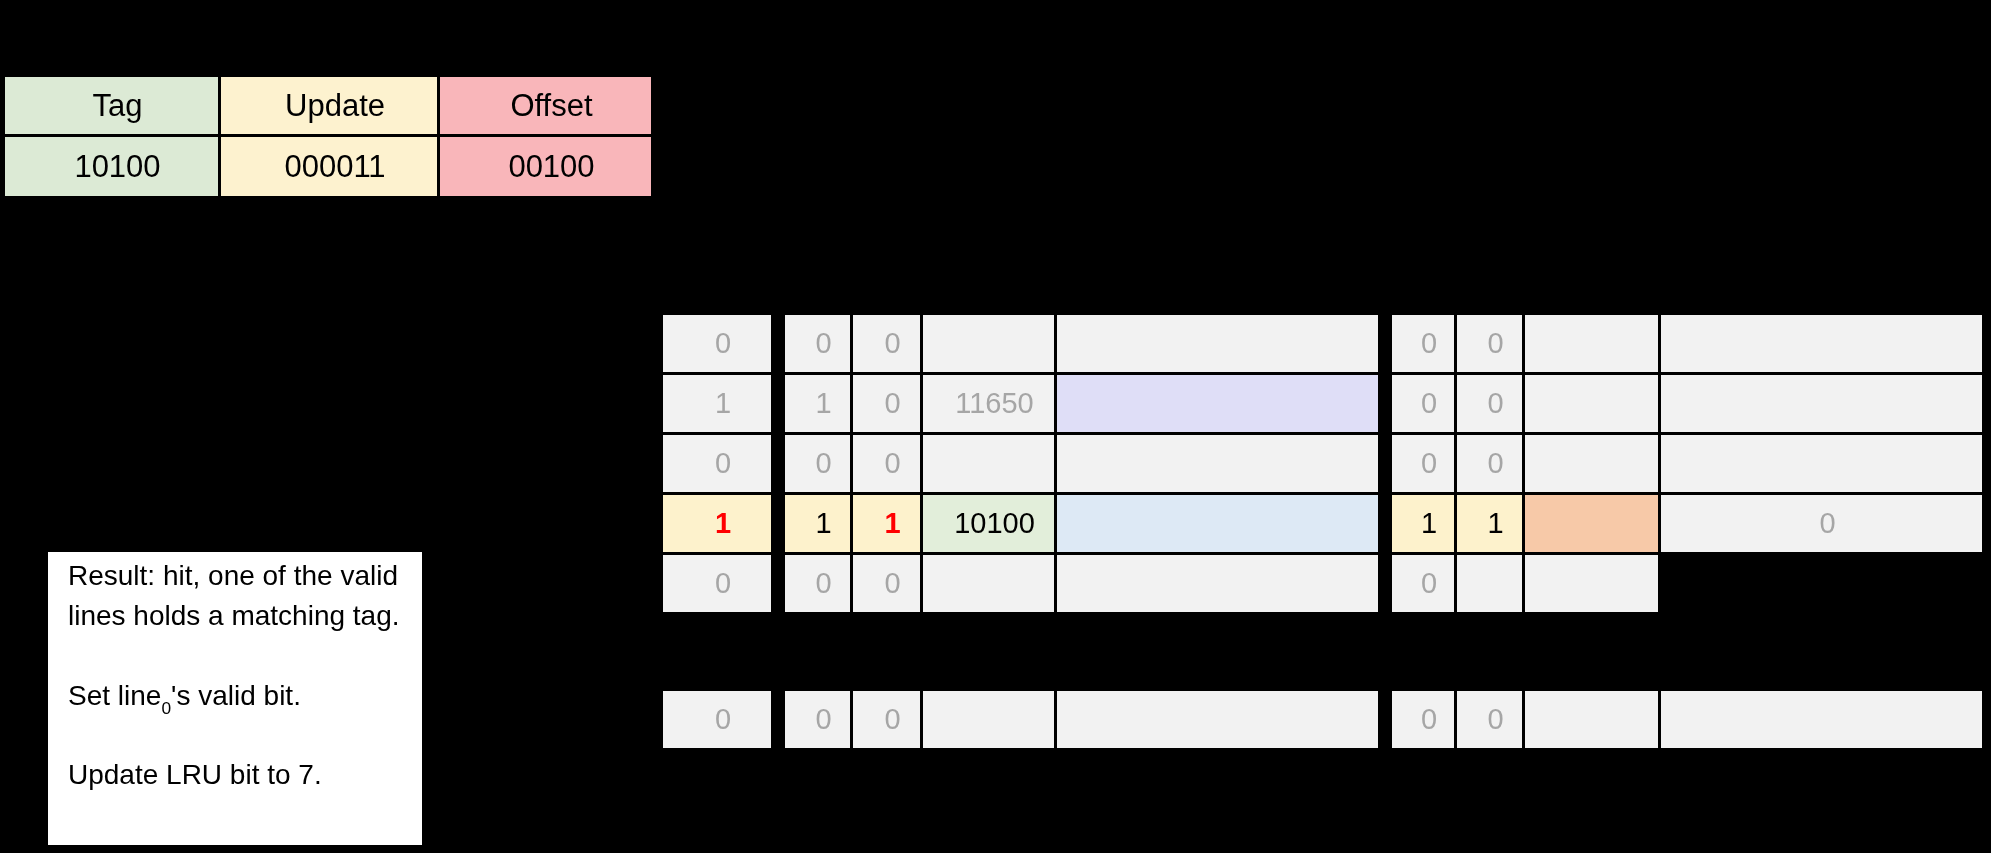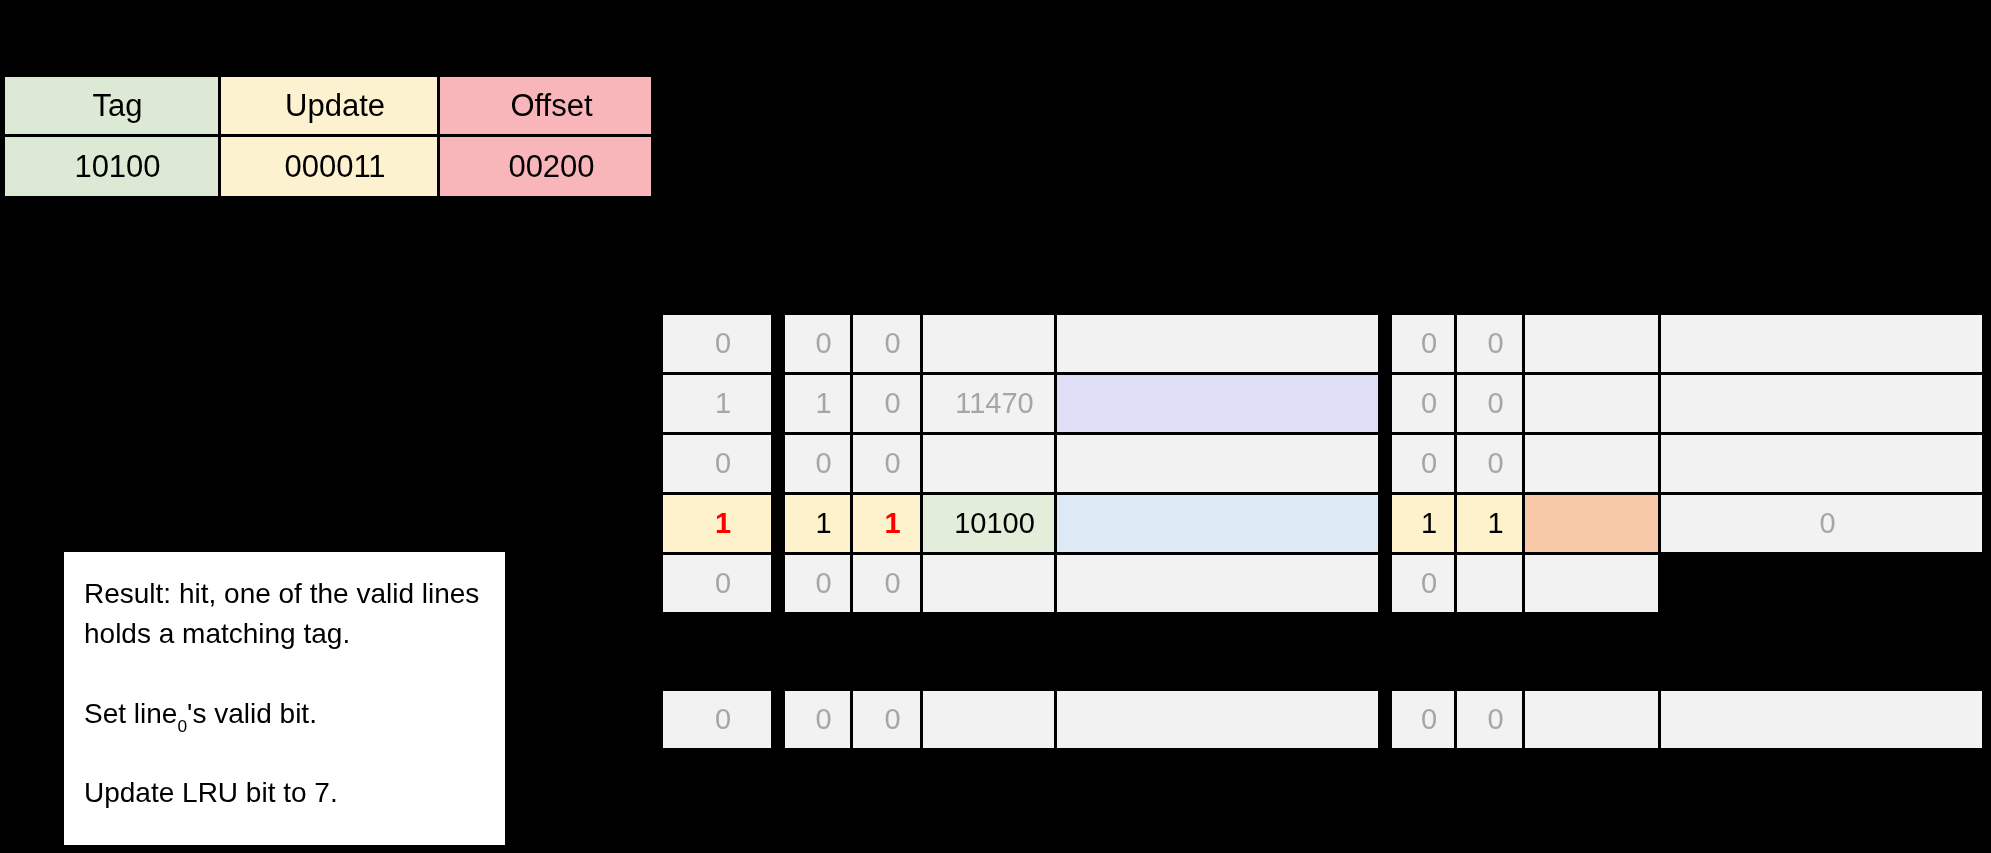--- a/index.html
+++ b/index.html
@@ -40,58 +40,58 @@
   
   .lru-main{left:660px;top:312px;grid-template-columns:108px;grid-auto-rows:57px;}
   .way0-main{left:782px;top:312px;grid-template-columns:65px 67px 131px 321px;grid-auto-rows:57px;}
   .way1-main{left:1389px;top:312px;grid-template-columns:62px 65px 133px 321px;grid-auto-rows:57px;}
   .lru-extra{left:660px;top:688px;grid-template-columns:108px;grid-auto-rows:57px;}
   .way0-extra{left:782px;top:688px;grid-template-columns:65px 67px 131px 321px;grid-auto-rows:57px;}
   .way1-extra{left:1389px;top:688px;grid-template-columns:62px 65px 133px 321px;grid-auto-rows:57px;}
 
   
   .note{
-    position:absolute;left:48px;top:552px;width:441px;height:293px;
+    position:absolute;left:48px;top:552px;width:374px;height:293px;
     background:var(--note-bg,#fff);color:var(--text,#000);
-    box-sizing:border-box;padding:22px 20px;
-    font-size:28px;line-height:1.42;margin-left:16px;
+    box-sizing:border-box;padding:4px 20px;
+    font-size:28px;line-height:1.42;
   }
   .note p{margin:0 0 40px 0;}
   .note p:last-child{margin-bottom:0;}
   .note sub{font-size:0.62em;position:relative;top:0.18em;line-height:0;}
 </style>
 </head>
 <body>
 
 <div class="tbl addr">
   <div class="cell bg-addr-green">Tag</div>
   <div class="cell bg-addr-yellow">Update</div>
   <div class="cell bg-addr-pink">Offset</div>
   <div class="cell bg-addr-green">10100</div>
   <div class="cell bg-addr-yellow">000011</div>
-  <div class="cell bg-addr-pink">00200</div>
+  <div class="cell bg-addr-pink">00100</div>
 </div>
 
 <div class="tbl lru-main">
   <div class="cell">0</div>
   <div class="cell">1</div>
   <div class="cell">0</div>
   <div class="cell bg-yellow t-red">1</div>
   <div class="cell">0</div>
 </div>
 
 <div class="tbl way0-main">
   <div class="cell">0</div>
   <div class="cell">0</div>
   <div class="cell"></div>
   <div class="cell"></div>
 
   <div class="cell">1</div>
   <div class="cell">0</div>
-  <div class="cell">11470</div>
+  <div class="cell">11650</div>
   <div class="cell bg-lavender"></div>
 
   <div class="cell">0</div>
   <div class="cell">0</div>
   <div class="cell"></div>
   <div class="cell"></div>
 
   <div class="cell bg-yellow t-black">1</div>
   <div class="cell bg-yellow t-red">1</div>
   <div class="cell bg-green t-black">10100</div>

